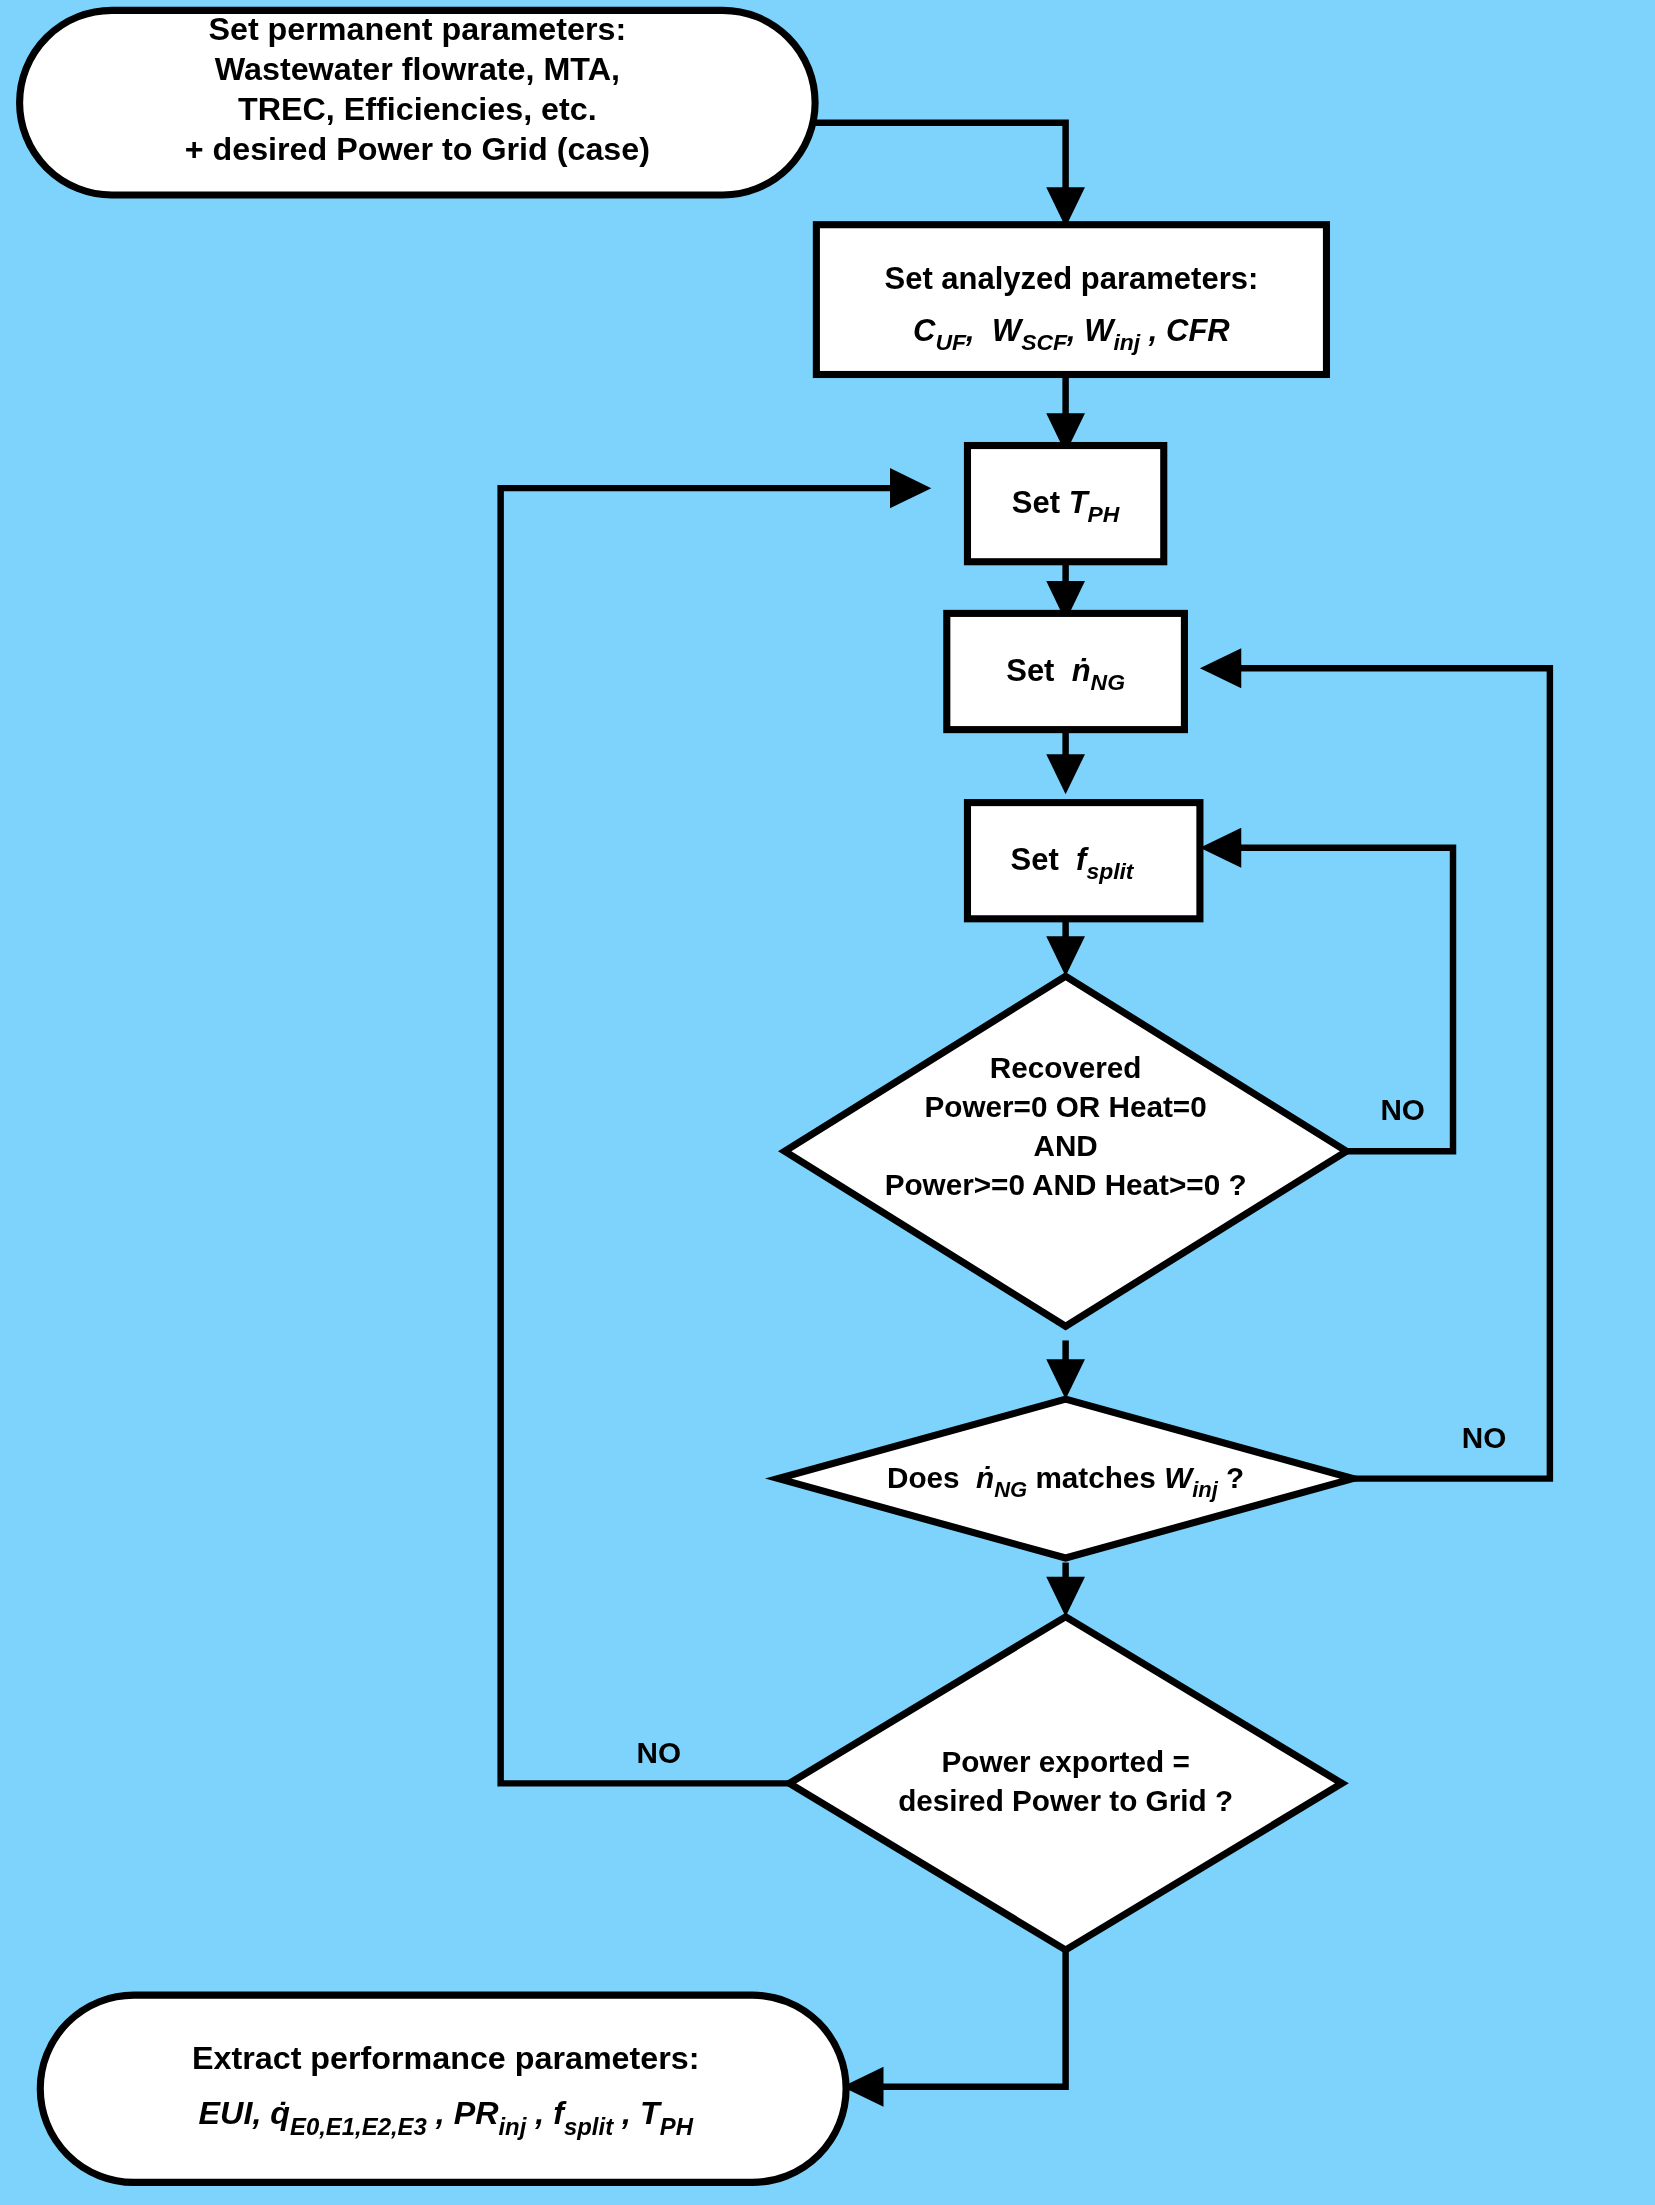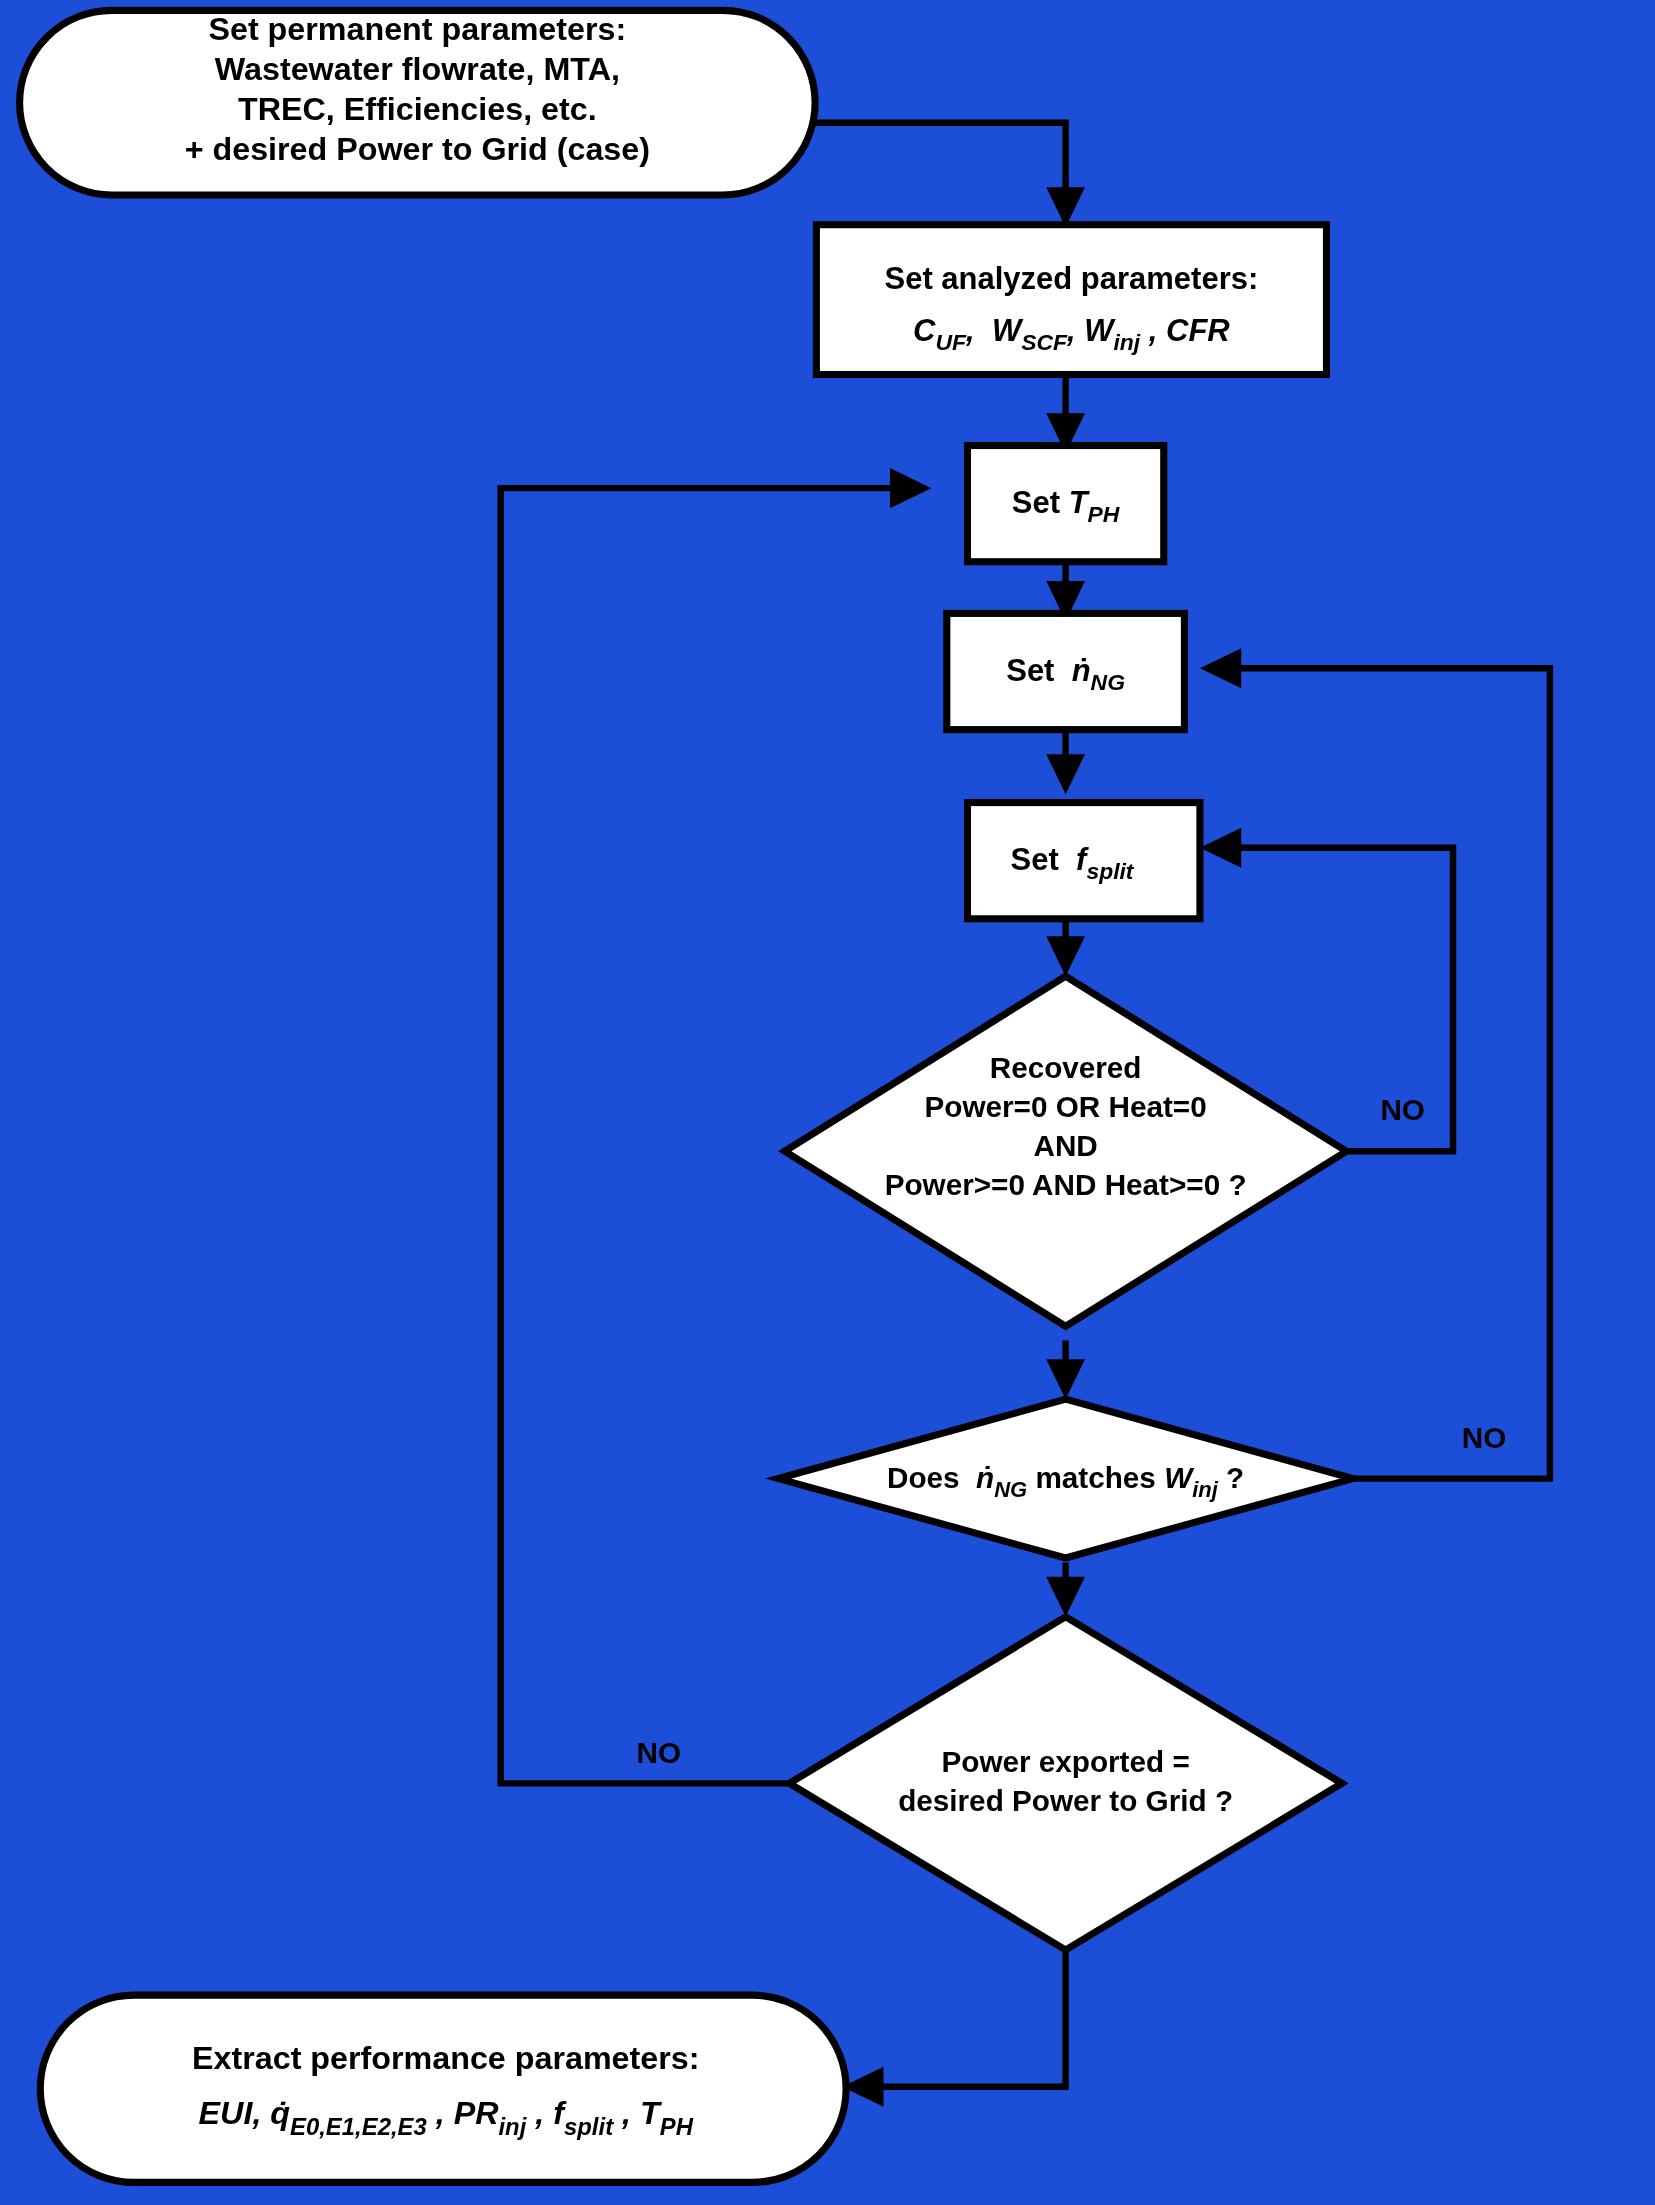--- a/index.html
+++ b/index.html
@@ -9,21 +9,21 @@
   }
   body {
     width: 1656px;
     height: 2205px;
     font-family: "Liberation Sans", sans-serif;
   }
   #flow-root {
     position: relative;
     width: 1656px;
     height: 2205px;
-    background: #1d4ed8;
+    background: #7dd3fc;
   }
   svg#flow-svg {
     display: block;
     width: 1656px;
     height: 2205px;
   }
   .shape-line {
     fill: #ffffff;
     stroke: #000000;
     stroke-width: 11;

